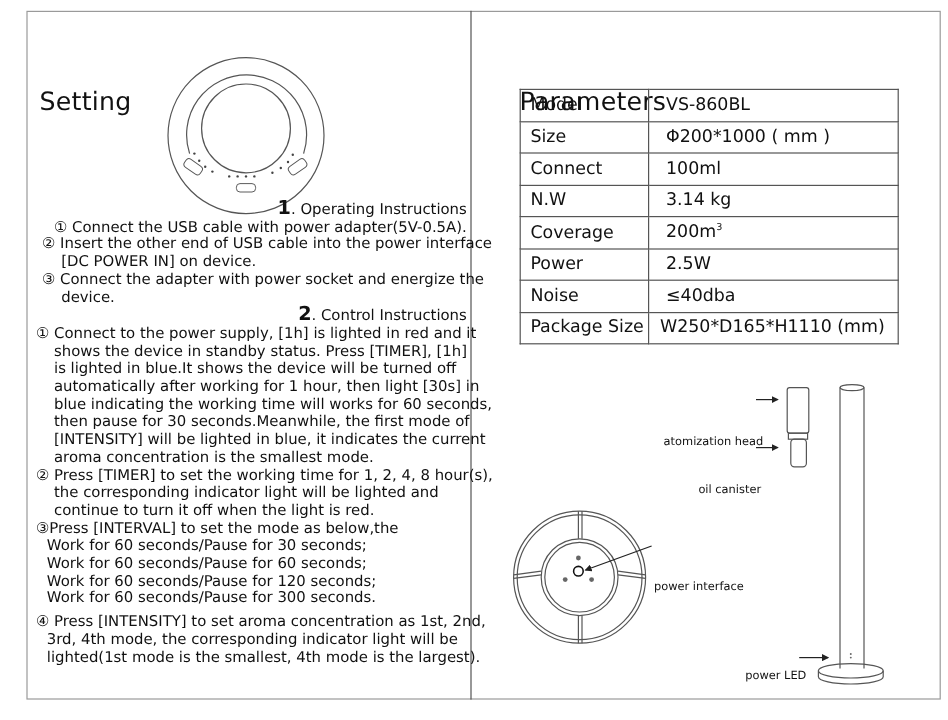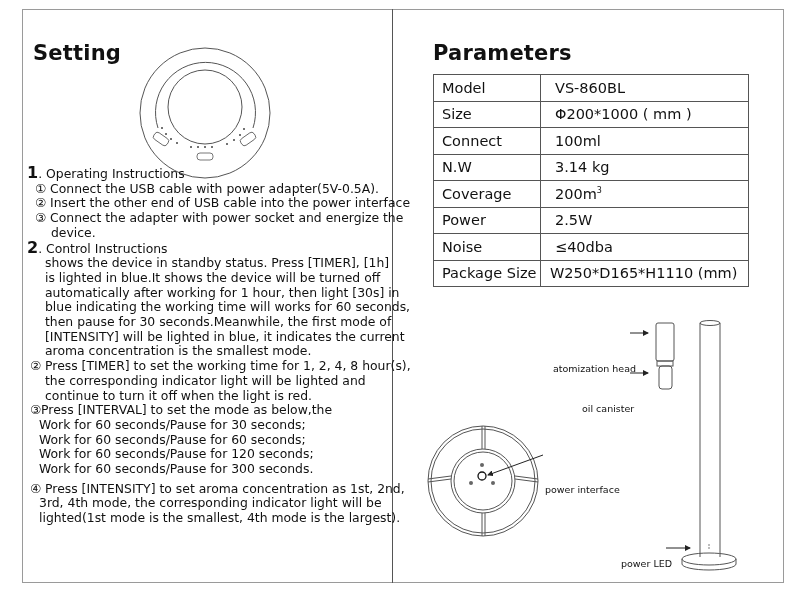--- a/index.html
+++ b/index.html
@@ -1,28 +1,28 @@
 <!DOCTYPE html>
 <html><head>
 <meta charset="utf-8">
 <style>
   html, body { margin:0; padding:0; background:#ffffff; }
   body { width:790px; height:600px; position:relative; overflow:hidden;
          font-family:"DejaVu Sans", sans-serif; color:#111; }
   .frame { position:absolute; top:9px; left:22px; width:762px; height:574px;
            border:1px solid #9a9a9a; box-sizing:border-box; }
   .divider { position:absolute; left:392px; top:9px; width:1px; height:574px; background:#555; }
-  .h1 { position:absolute; font-weight:bold; font-size:21px; letter-spacing:0.2px; }
+  .h1 { position:absolute; font-weight:normal; font-size:21px; letter-spacing:0.2px;margin-top:32px; }
   #setting-title { left:33px; top:41px; }
   #params-title { left:433px; top:41px; }
   .instr { position:absolute; left:27px; top:166px; width:362px; font-size:12.4px; line-height:14.7px; }
-  .instr .sec { font-size:12.4px; }
+  .instr .sec { font-size:12.4px;text-align:right; }
   .instr .sec b { font-size:16px; font-weight:bold; }
   .instr .ln { white-space:nowrap; }
-  .ind1 { padding-left:8px; }
+  .ind1 { padding-left:8px;text-align:right; }
   .ind2 { padding-left:24px; }
   .ind3 { padding-left:18px; }
   .ind4 { padding-left:12px; }
   .gap { height:5px; }
   table.params { position:absolute; left:433px; top:74px; width:316px; border-collapse:collapse;
                  font-family:"DejaVu Sans", sans-serif; font-size:14.5px; }
   table.params td { border:1px solid #555; height:25.5px; padding:0 0 0 8px; white-space:nowrap; }
   table.params td.k { width:98px; }
   table.params td.v { padding-left:14px; }
   sup { font-size:8px; }
@@ -61,24 +61,26 @@
     <rect x="153" y="135" width="16" height="8" rx="3" transform="rotate(35 161 139)"></rect>
     <rect x="197" y="153" width="16" height="7" rx="3"></rect>
     <rect x="240" y="135" width="16" height="8" rx="3" transform="rotate(-35 248 139)"></rect>
   </g>
 </svg>
 
 <div class="instr">
   <div class="sec"><b>1</b><span>. Operating Instructions</span></div>
   <div class="ln ind1"><span>①</span> <span>Connect the USB cable with power adapter(5V-0.5A).</span></div>
   <div class="ln ind1"><span>②</span> <span>Insert the other end of USB cable into the power interface</span></div>
+  <div class="ln ind2">[DC POWER IN] on device.</div>
   <div class="ln ind1"><span>③</span> <span>Connect the adapter with power socket and energize the</span></div>
   <div class="ln ind2">device.</div>
 
   <div class="sec"><b>2</b><span>. Control Instructions</span></div>
+  <div class="ln" style="padding-left:3px"><span>①</span> <span>Connect to the power supply, [1h] is lighted in red and it</span></div>
   <div class="ln ind3">shows the device in standby status. Press [TIMER], [1h]</div>
   <div class="ln ind3">is lighted in blue.It shows the device will be turned off</div>
   <div class="ln ind3">automatically after working for 1 hour, then light [30s] in</div>
   <div class="ln ind3">blue indicating the working time will works for 60 seconds,</div>
   <div class="ln ind3">then pause for 30 seconds.Meanwhile, the first mode of</div>
   <div class="ln ind3">[INTENSITY] will be lighted in blue, it indicates the current</div>
   <div class="ln ind3">aroma concentration is the smallest mode.</div>
   <div class="ln" style="padding-left:3px"><span>②</span> <span>Press [TIMER] to set the working time for 1, 2, 4, 8 hour(s),</span></div>
   <div class="ln ind3">the corresponding indicator light will be lighted and</div>
   <div class="ln ind3">continue to turn it off when the light is red.</div>

